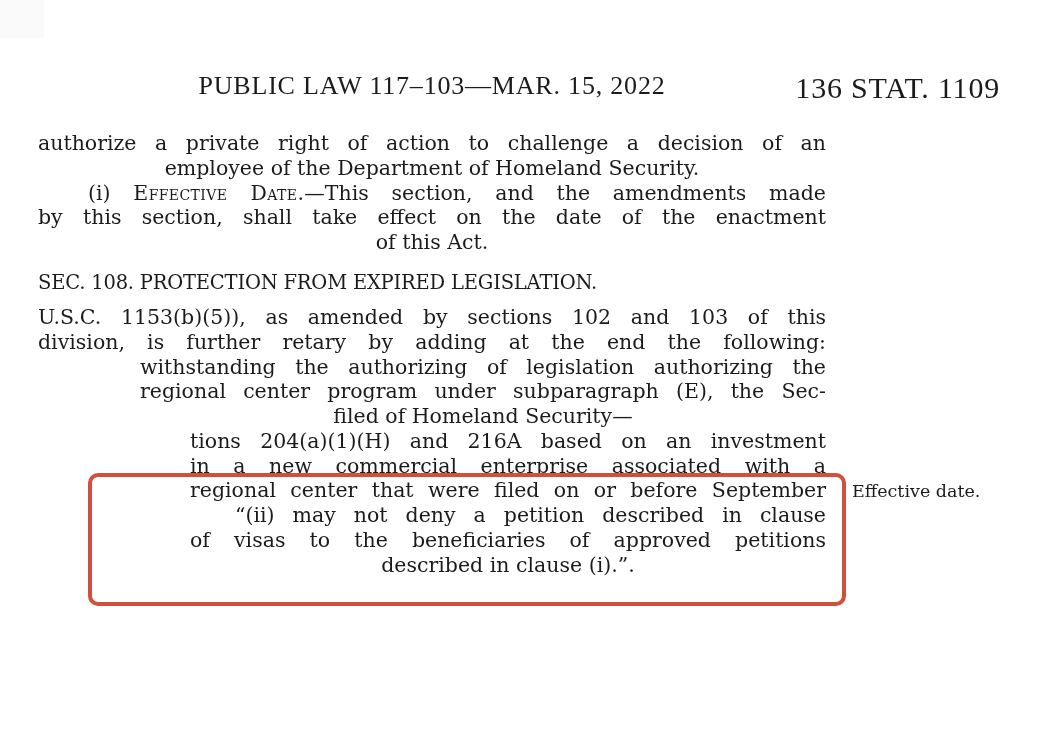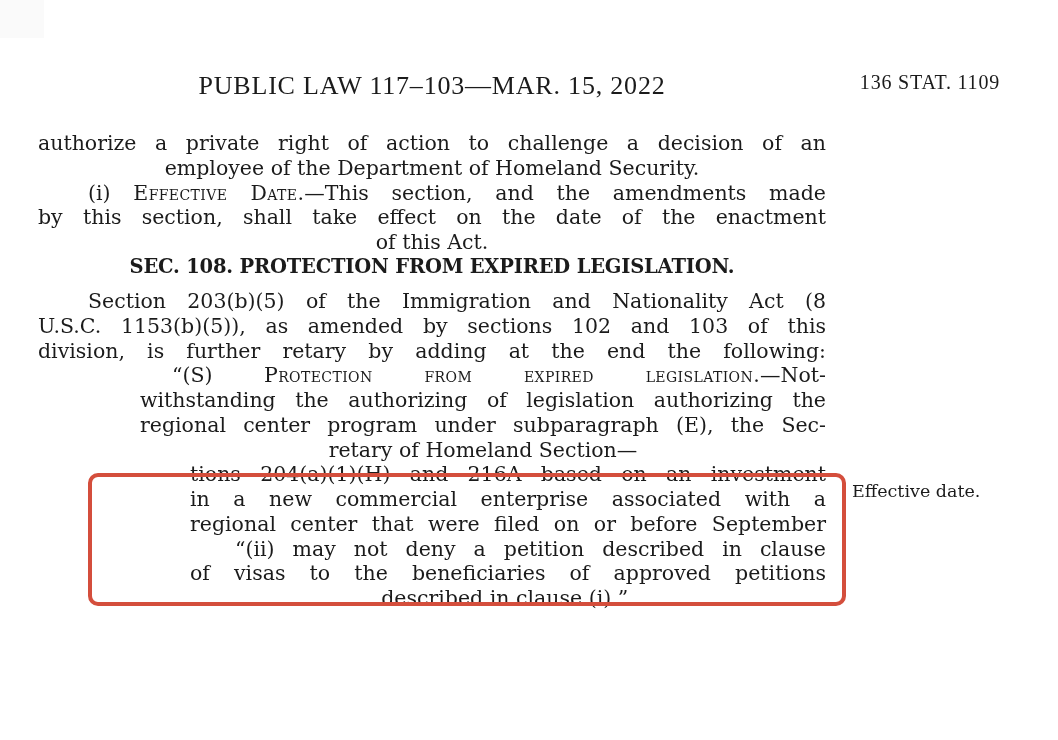--- a/index.html
+++ b/index.html
@@ -33,21 +33,21 @@
     font-family: "Liberation Serif", serif;
     font-size: 26px;
     letter-spacing: 0.8px;
     white-space: nowrap;
   }
   .stat-number {
     position: absolute;
     top: 71px;
     right: 58px;
     font-family: "Liberation Serif", serif;
-    font-size: 20px;
+    font-size: 30px;
     letter-spacing: 0.8px;
     white-space: nowrap;
   }
   
   .flow {
     position: absolute;
     left: 38px;
     top: 131px;
     width: 788px;
     font-size: 20.5px;
@@ -62,26 +62,26 @@
   .ind50 { padding-left: 50px; }
   .ind32 { padding-left: 32px; }
   .ind45 { padding-left: 45px; }
   .blk-s      { margin-left: 102px; }   
   .blk-clause { margin-left: 152px; }   
   .sc {
     font-variant: small-caps;
     letter-spacing: 0.4px;
   }
   .sec-heading {
-    font-weight: 700;
+    font-weight: 400;
     font-size: 19.5px;
     letter-spacing: -0.2px;
     line-height: 24.75px;
+    margin-top: 16px;
     margin-bottom: 9.5px;
-    text-align: center;
   }
   
   .highlight-box {
     position: absolute;
     left: 88px;
     top: 473px;
     width: 750px;
     height: 125px;
     border: 4px solid #d44e3c;
     border-radius: 10px;
@@ -113,29 +113,27 @@
 
     <div class="line jl">authorize a private right of action to challenge a decision of an</div>
     <div class="line ll">employee of the Department of Homeland Security.</div>
 
     <div class="line jl ind50"><span>(i) </span><span class="sc">Effective Date.</span><span>—This section, and the amendments made</span></div>
     <div class="line jl">by this section, shall take effect on the date of the enactment</div>
     <div class="line ll">of this Act.</div>
 
     <div class="sec-heading">SEC. 108. PROTECTION FROM EXPIRED LEGISLATION.</div>
 
-    <div class="line jl ind50">Section 203(b)(5) of the Immigration and Nationality Act (8</div>
     <div class="line jl">U.S.C. 1153(b)(5)), as amended by sections 102 and 103 of this</div>
     <div class="line jl">division, is further retary by adding at the end the following:</div>
 
     <div class="blk-s">
-      <div class="line jl ind32"><span>“(S) </span><span class="sc">Protection from expired legislation.</span><span>—Not-</span></div>
       <div class="line jl">withstanding the authorizing of legislation authorizing the</div>
       <div class="line jl">regional center program under subparagraph (E), the Sec-</div>
-      <div class="line ll">retary of Homeland Section—</div>
+      <div class="line ll">filed of Homeland Security—</div>
     </div>
 
     <div class="blk-clause">
       <div class="line jl">tions 204(a)(1)(H) and 216A based on an investment</div>
       <div class="line jl">in a new commercial enterprise associated with a</div>
       <div class="line jl">regional center that were filed on or before September</div>
     </div>
 
     <div class="blk-clause">
       <div class="line jl ind45">“(ii) may not deny a petition described in clause</div>

